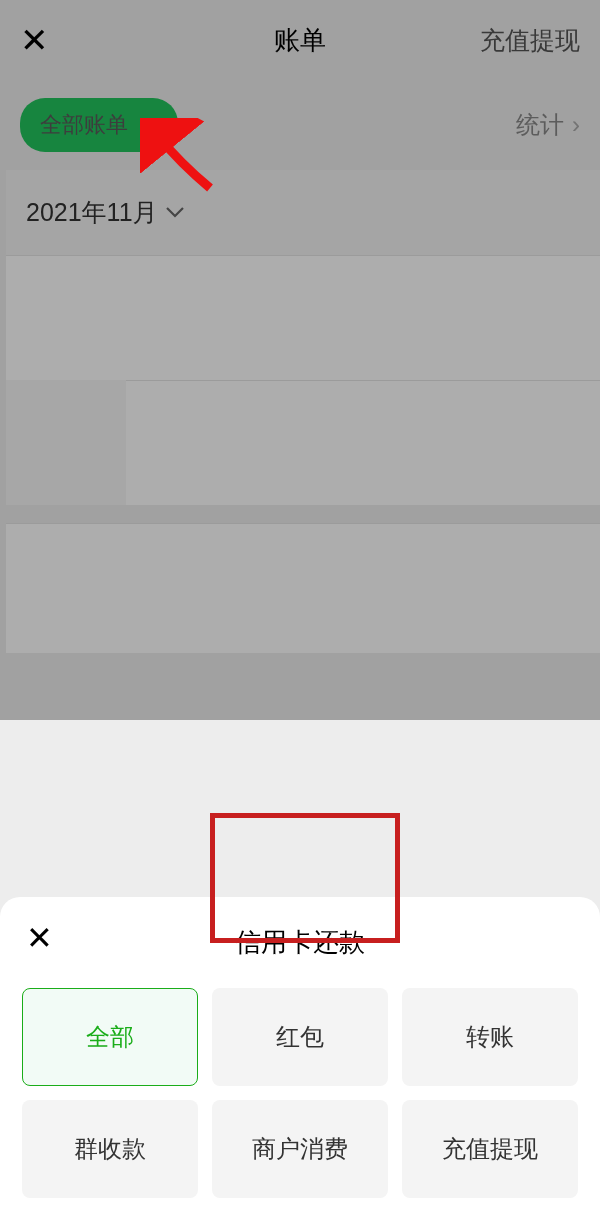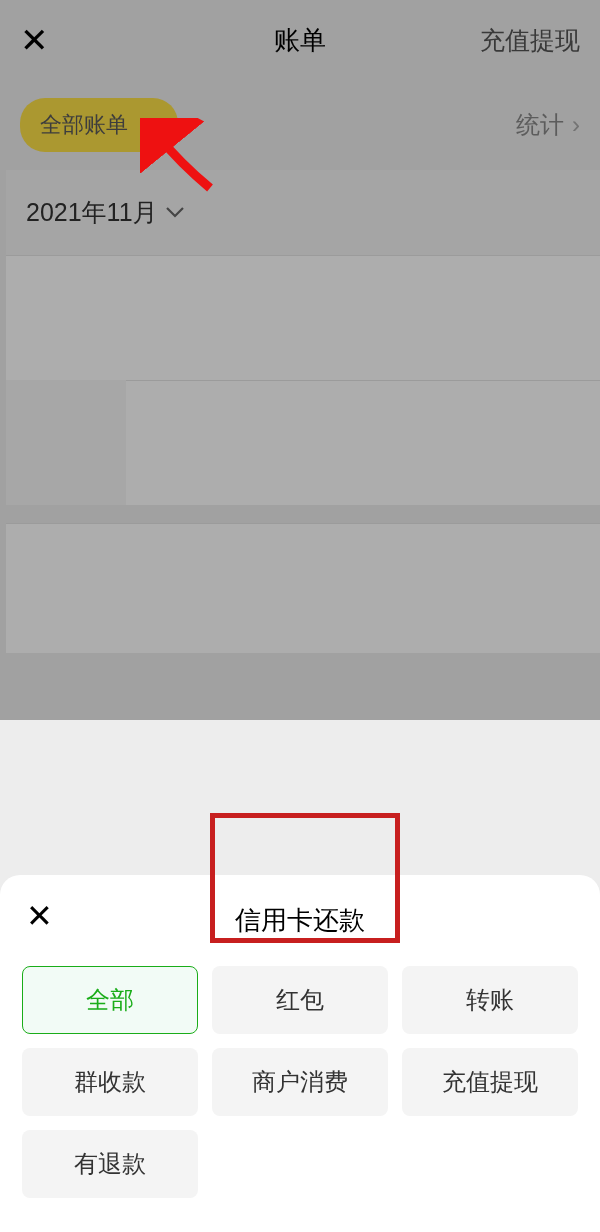--- a/index.html
+++ b/index.html
@@ -44,21 +44,21 @@
       font-size: 25px;
       color: #555;
     }
     .filter-bar {
       padding: 18px 20px;
       display: flex;
       align-items: center;
       justify-content: space-between;
     }
     .filter-pill {
-      background: #fde047;
+      background: #22c55e;
       border-radius: 25px;
       padding: 12px 20px;
       font-size: 22px;
       color: #5a5a5a;
       display: inline-flex;
       align-items: center;
       gap: 16px;
     }
     .triangle-down {
       width: 0;
@@ -161,21 +161,21 @@
       font-weight: 500;
       color: #000;
     }
     .grid {
       display: grid;
       grid-template-columns: repeat(3, 1fr);
       gap: 14px;
       padding: 0 10px;
     }
     .filter-btn {
-      height: 68px;
+      height: 98px;
       background: #f4f4f4;
       border-radius: 8px;
       display: flex;
       align-items: center;
       justify-content: center;
       font-size: 24px;
       color: #333;
       text-align: center;
       line-height: 1.25;
       padding: 0 8px;
@@ -251,17 +251,16 @@
     <div class="sheet-close">✕</div>
     <div class="sheet-title">信用卡还款</div>
   </div>
   <div class="grid">
     <div class="filter-btn selected">全部</div>
     <div class="filter-btn">红包</div>
     <div class="filter-btn">转账</div>
     <div class="filter-btn">群收款</div>
     <div class="filter-btn">商户消费</div>
     <div class="filter-btn">充值提现</div>
-    <div class="filter-btn">有退款</div>
   </div>
 </div>
 
 <div class="highlight-box highlight-filter-option"></div>
 
 </body></html>

